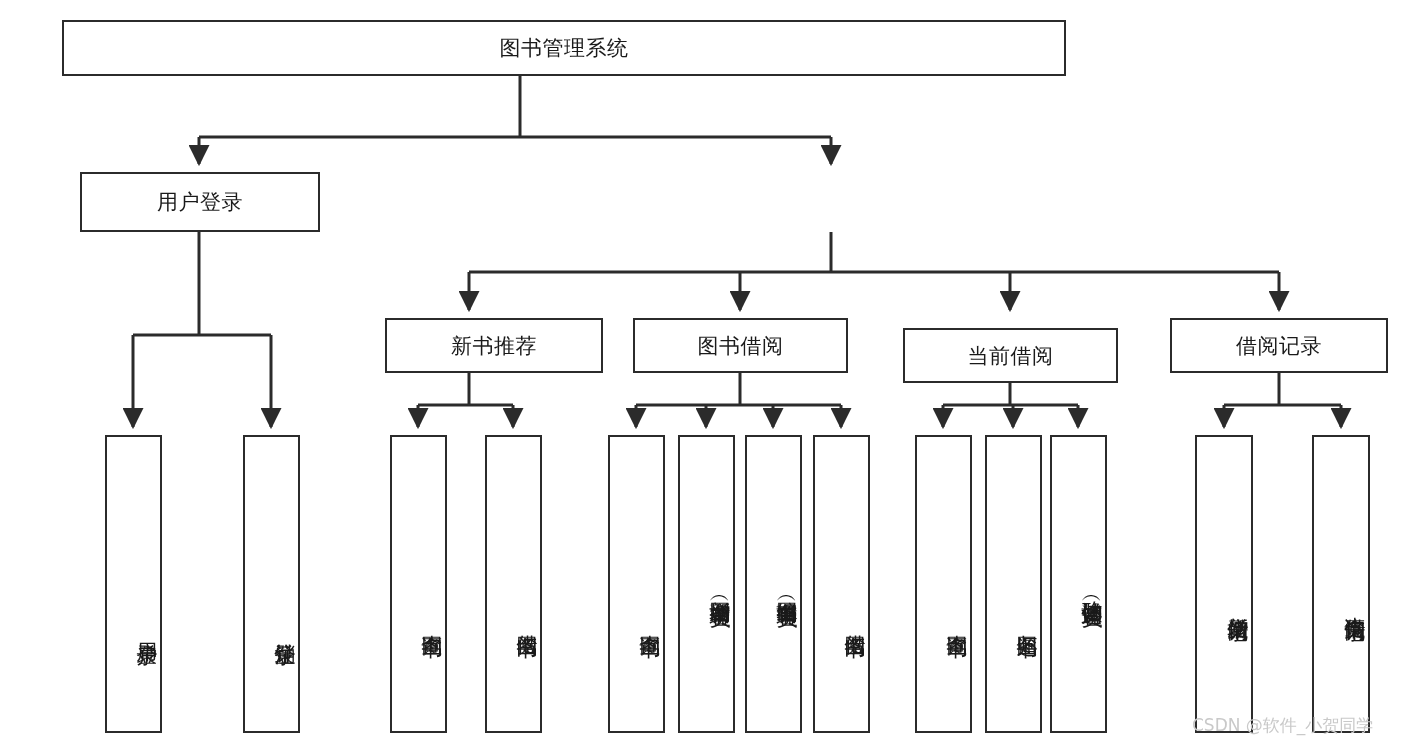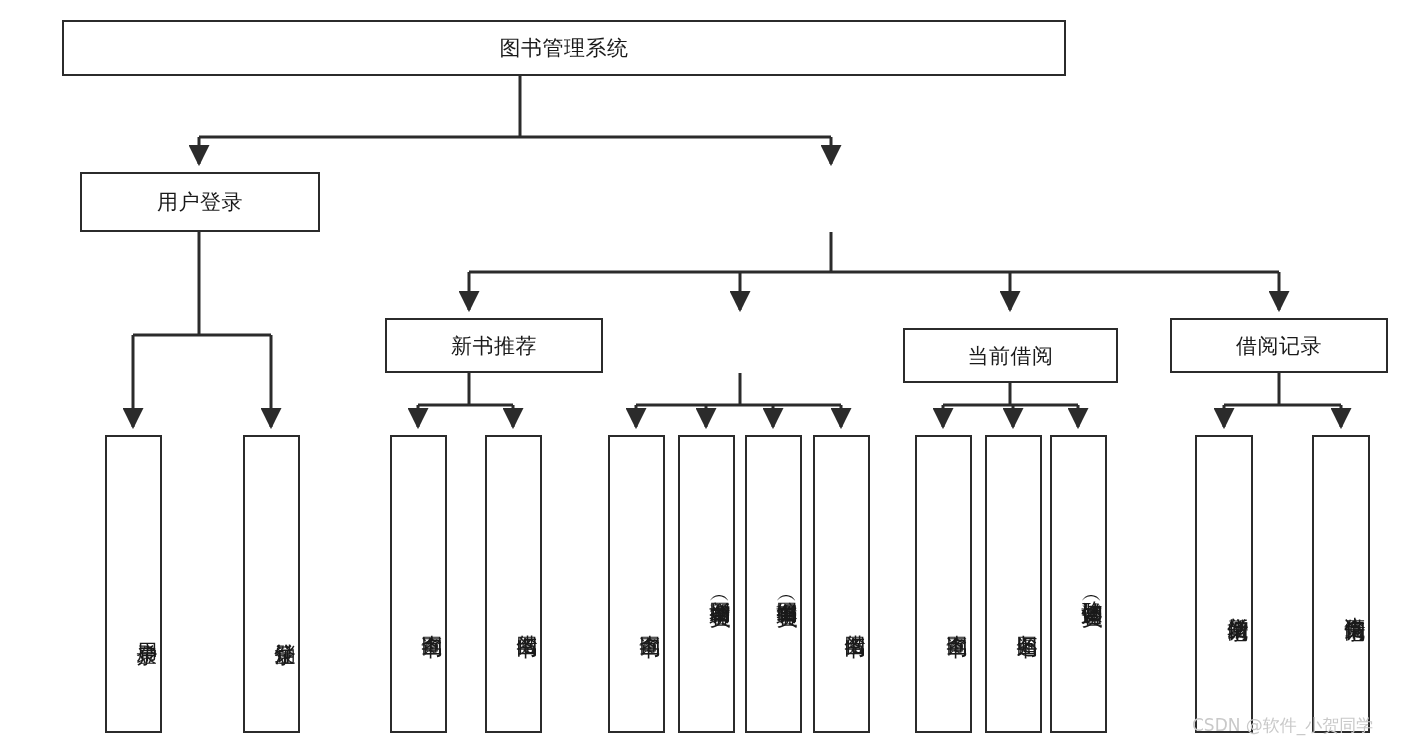--- a/index.html
+++ b/index.html
@@ -114,20 +114,21 @@
       <path d="M 1224 405 L 1224 427" marker-end="url(#arrow)"></path>
       <path d="M 1341 405 L 1341 427" marker-end="url(#arrow)"></path>
     </g>
   </svg>
 
   <div class="node horiz" style="left:18px; top:20px; width:1004px; height:56px;margin-left:44px;">图书管理系统</div>
 
   <div class="node horiz" style="left:80px; top:172px; width:240px; height:60px;">用户登录</div>
 
   <div class="node horiz" style="left:360px; top:318px; width:218px; height:55px;margin-left:25px;">新书推荐</div>
+  <div class="node horiz" style="left:633px; top:318px; width:215px; height:55px;">图书借阅</div>
   <div class="node horiz" style="left:903px; top:328px; width:215px; height:55px;">当前借阅</div>
   <div class="node horiz" style="left:1170px; top:318px; width:218px; height:55px;">借阅记录</div>
 
   <div class="node vert" style="left:105px; top:435px; width:57px; height:298px; padding-top:88px;">用户登录</div>
   <div class="node vert" style="left:243px; top:435px; width:57px; height:298px; padding-top:88px;">注销登录</div>
 
   <div class="node vert" style="left:390px; top:435px; width:57px; height:298px; padding-top:72px;">查询图书</div>
   <div class="node vert" style="left:485px; top:435px; width:57px; height:298px; padding-top:72px;">借阅图书</div>
 
   <div class="node vert" style="left:608px; top:435px; width:57px; height:298px; padding-top:72px;">查询图书</div>

